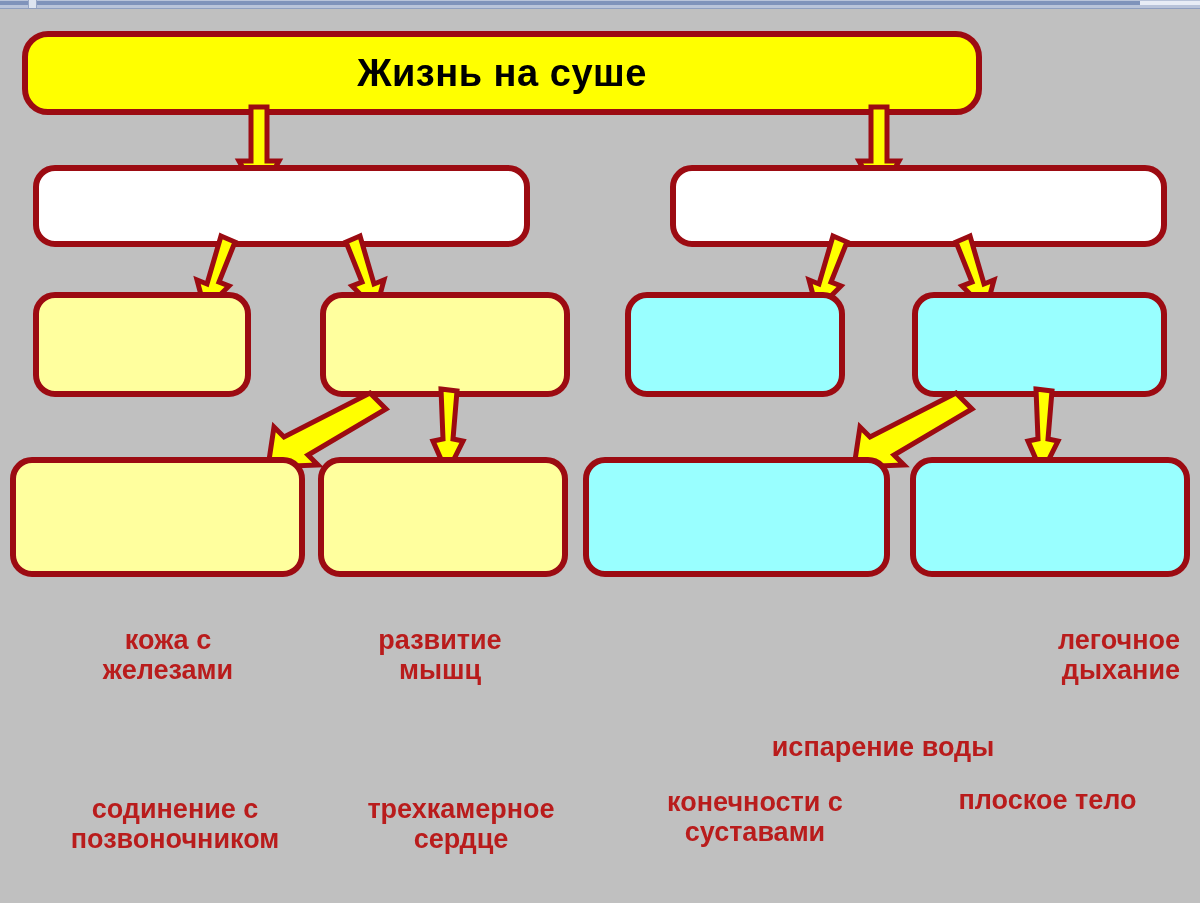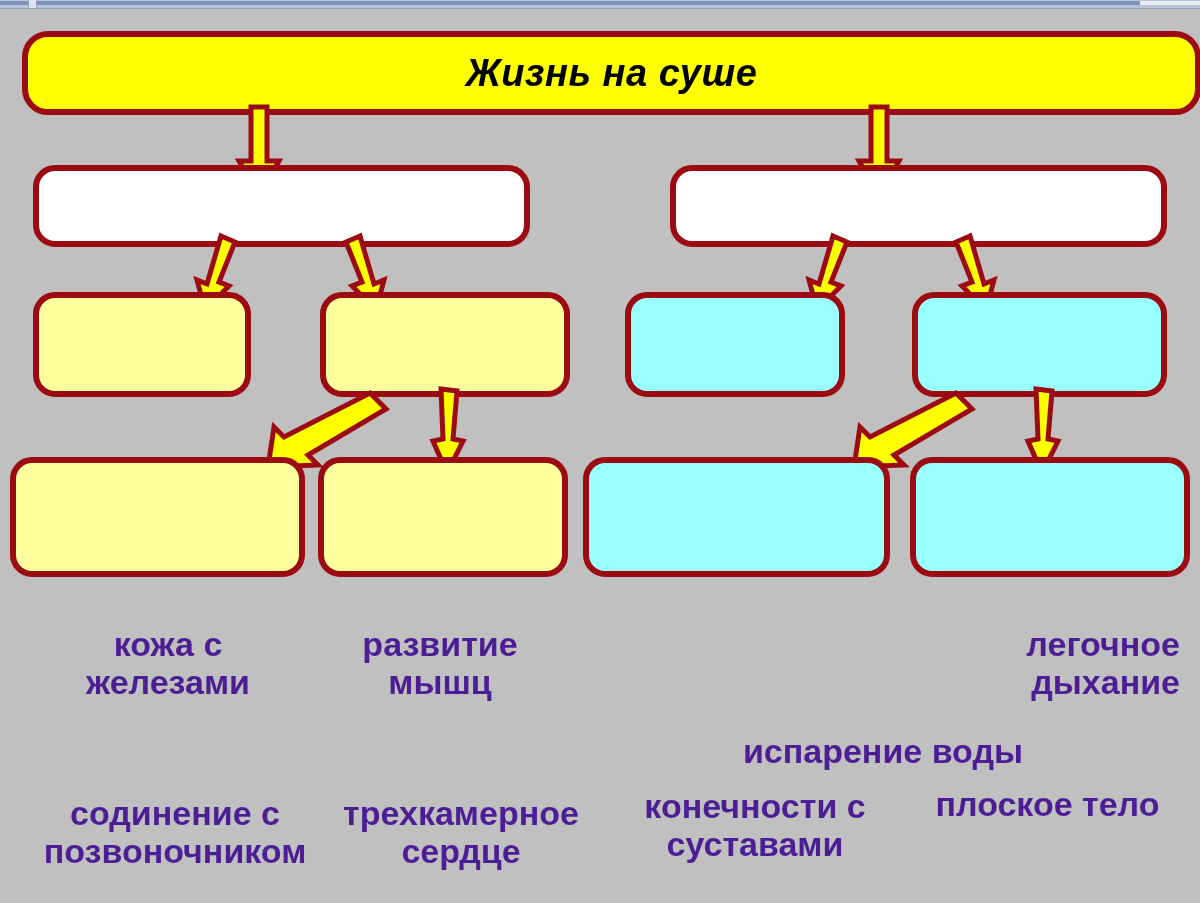--- a/index.html
+++ b/index.html
@@ -85,40 +85,40 @@
   
   .arrow {
     position: absolute;
     pointer-events: none;
   }
   .arrow svg { display: block; overflow: visible; }
 
   
   .word {
     position: absolute;
-    color: #4c1d95;
+    color: #b91c1c;
     font-weight: bold;
-    font-size: 34px;
+    font-size: 27px;
     line-height: 1.12;
     text-align: center;
     white-space: pre-line;
   }
 </style>
 </head>
 <body>
 
 <div id="window-chrome">
   <div class="bar-left"></div>
   <div class="bar-right"></div>
   <div class="grip"></div>
 </div>
 
 <div id="canvas">
 
-  <div class="node title-node" style="left:22px; top:22px; width:1179px; height:84px;font-style:italic;">
+  <div class="node title-node" style="left:22px; top:22px; width:960px; height:84px;">
     <span class="title-text">Жизнь на суше</span>
   </div>
 
   <div class="arrow" style="left:237px; top:98px;">
     <svg width="44" height="92" viewBox="0 0 44 92">
       <polygon points="14,0 30,0 30,54 42,54 22,90 2,54 14,54" fill="#ffff00" stroke="#9c0b12" stroke-width="5" stroke-linejoin="miter"></polygon>
     </svg>
   </div>
   <div class="arrow" style="left:857px; top:98px;">
     <svg width="44" height="92" viewBox="0 0 44 92">

